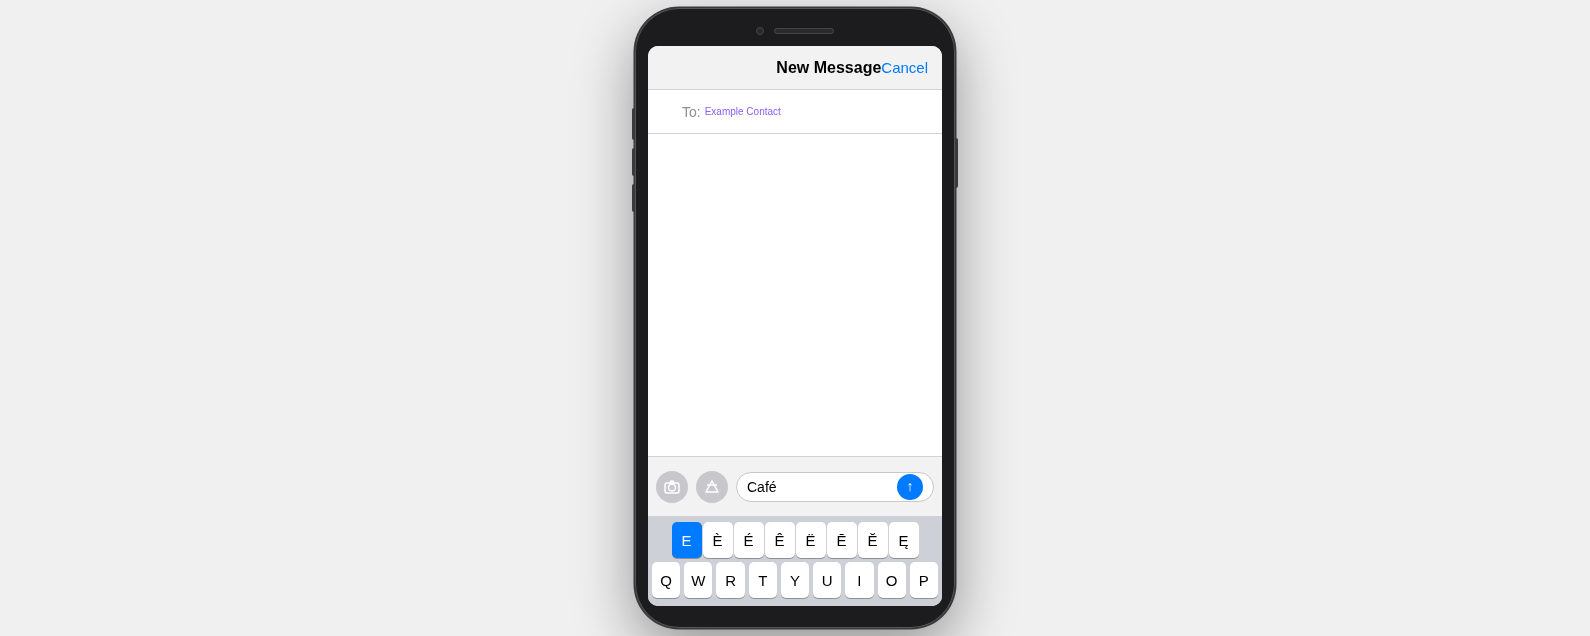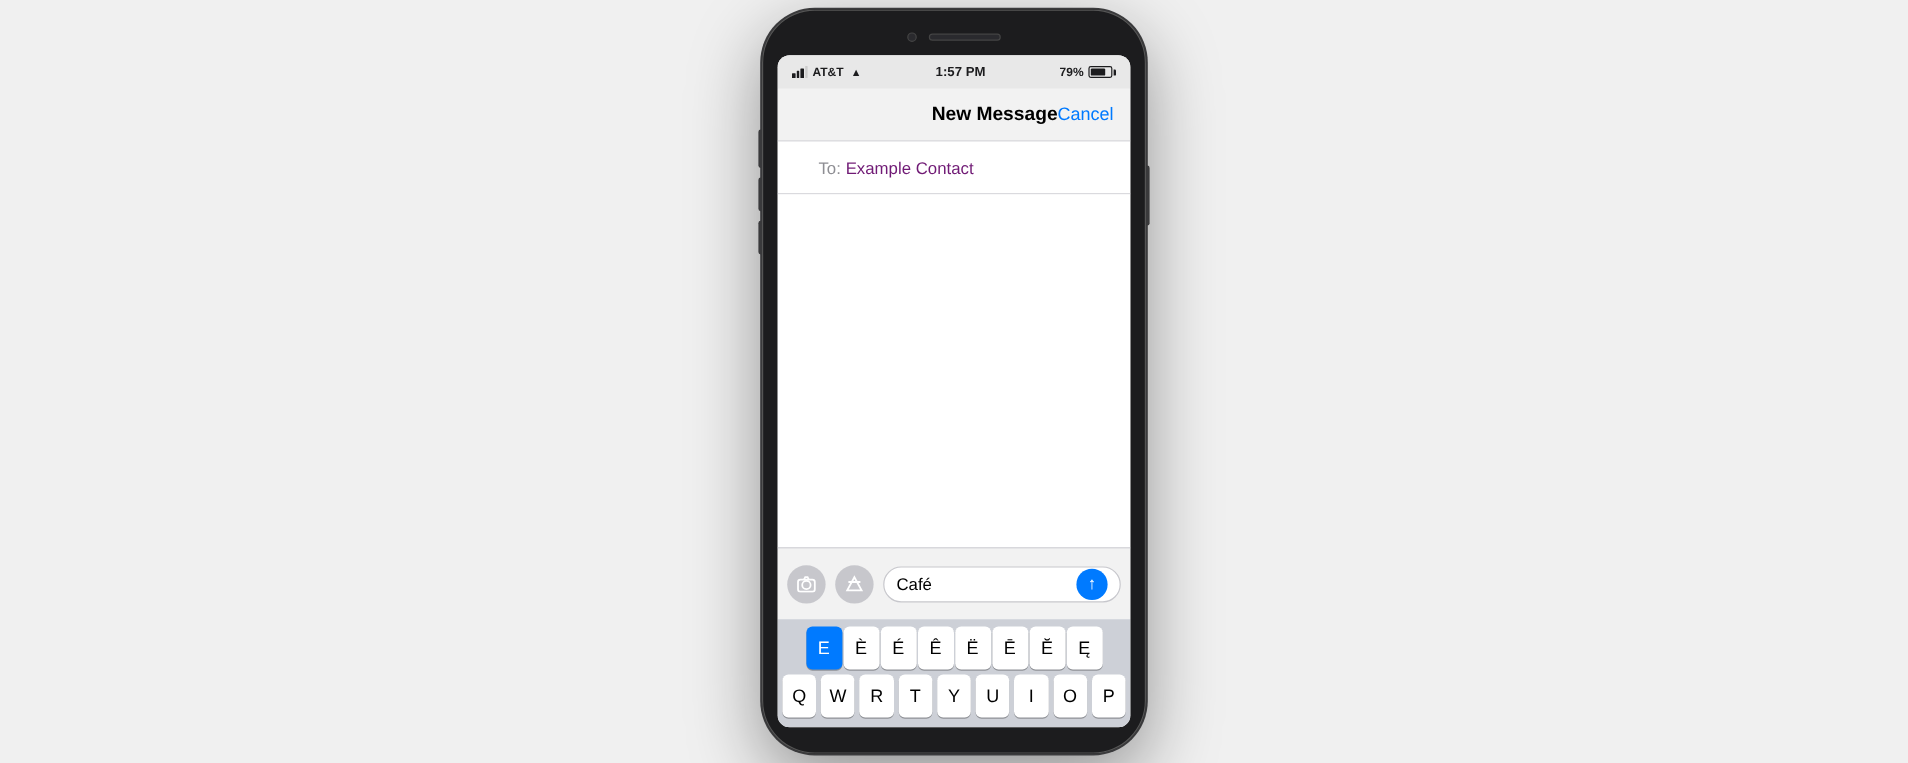--- a/index.html
+++ b/index.html
@@ -227,22 +227,22 @@
     }
 
     .to-label {
       font-size: 14px;
       color: #8e8e93;
       margin-right: 4px;
       margin-left: 20px;
     }
 
     .to-contact {
-      font-size: 14px;
-      color: #701a75;
+      font-size: 10px;
+      color: #8b5cf6;
       font-weight: 400;
     }
 
     
     .message-area {
       flex: 1;
       background: #fff;
       min-height: 0;
     }
 
@@ -373,42 +373,20 @@
   <div class="vol-up"></div>
   <div class="vol-down"></div>
 
   <div class="phone-top-bar">
     <div class="camera-dot"></div>
     <div class="speaker"></div>
   </div>
 
   <div class="phone-screen">
 
-    <div class="status-bar">
-      <div class="status-left">
-        <div class="signal-bars">
-          <div class="signal-bar" style="height:4px;"></div>
-          <div class="signal-bar" style="height:6px;"></div>
-          <div class="signal-bar" style="height:8px;"></div>
-          <div class="signal-bar" style="height:10px; background:#ccc;"></div>
-        </div>
-        <span>AT&amp;T</span>
-        <span class="wifi-icon">▲</span>
-      </div>
-      <div class="status-center">1:57 PM</div>
-      <div class="status-right">
-        <span>79%</span>
-        <div class="battery">
-          <div class="battery-body">
-            <div class="battery-fill"></div>
-          </div>
-          <div class="battery-tip"></div>
-        </div>
-      </div>
-    </div>
 
     <div class="nav-bar">
       <div style="width:50px;"></div>
       <div class="nav-title">New Message</div>
       <div class="nav-cancel">Cancel</div>
     </div>
 
     <div class="to-field">
       <span class="to-label">To:</span>
       <span class="to-contact">Example Contact</span>

